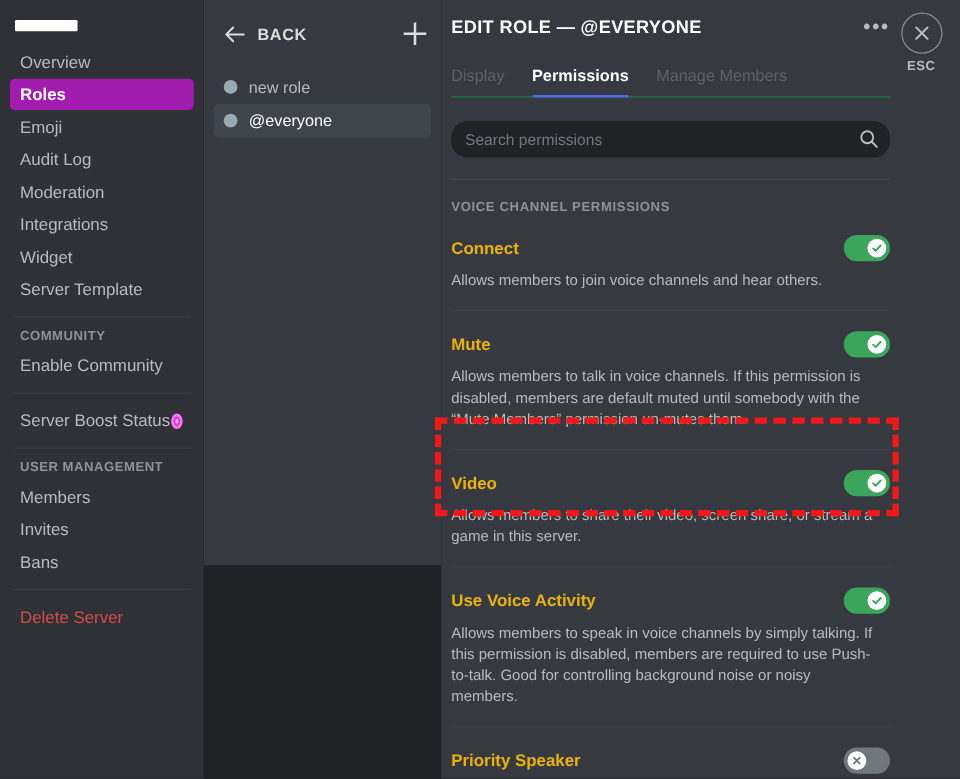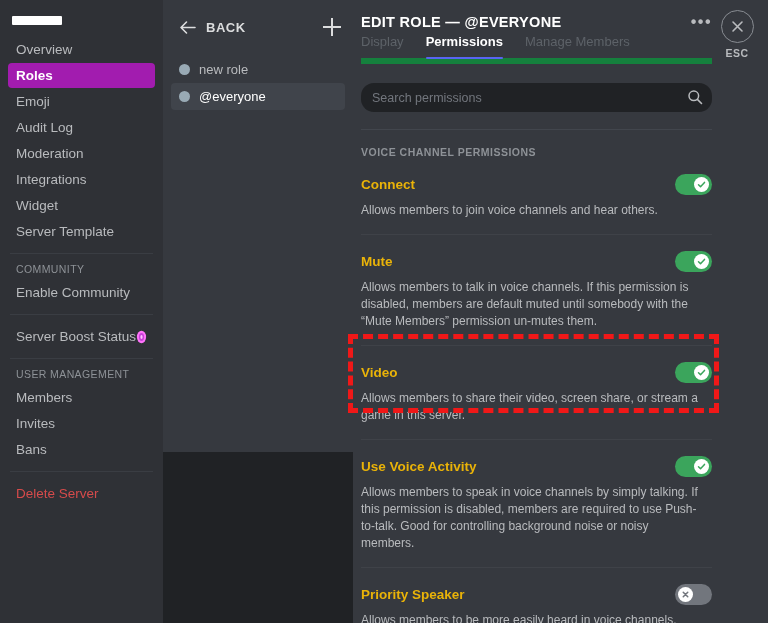--- a/index.html
+++ b/index.html
@@ -43,21 +43,21 @@
     width: 11px; height: 14px;
     display: inline-block;
   }
   .nav-sep {
     height: 1px; background: #3a3d43;
     margin: 9px 10px 9px 10px;
   }
   .nav-header {
     color: #8e9297;
     font-size: 10.5px;
-    font-weight: normal;
+    font-weight: bold;
     letter-spacing: 0.4px;
     padding: 0 16px;
     margin: 4px 0 5px 0;
   }
 
   
   .roles-panel {
     width: 190px; height: 452px;
     background: #36393f;
     flex: 0 0 190px;
@@ -110,22 +110,22 @@
     padding: 14px 0 0 0;
     display: flex; align-items: center; gap: 44px;
   }
   .dots-btn {
     margin-left: auto; cursor: pointer;
     color: #b9bbbe; font-size: 16px; letter-spacing: 1.5px;
     line-height: 10px;
   }
   .tabs {
     display: flex; gap: 22px;
-    margin-top: 4px;
-    border-bottom: 6px solid #15803d;
+    margin-top: 23px;
+    border-bottom: 1px solid #15803d;
   }
   .tab {
     font-size: 13px; padding-bottom: 9px;
     color: #5d6268; cursor: pointer;
     position: relative;
   }
   .tab.active { color: #ffffff; font-weight: bold; }
   .tab.active:after {
     content: ""; position: absolute; left: 0; right: 0; bottom: -1px;
     height: 2px; background: #5865f2; border-radius: 2px;

